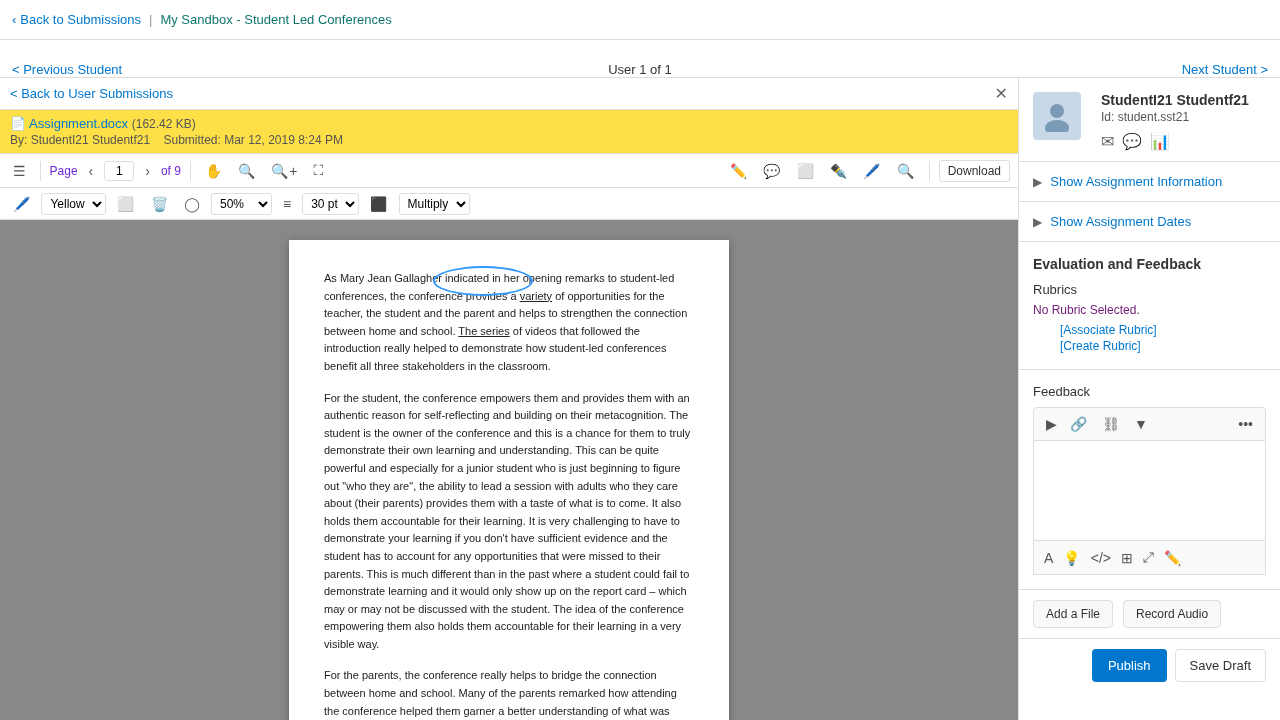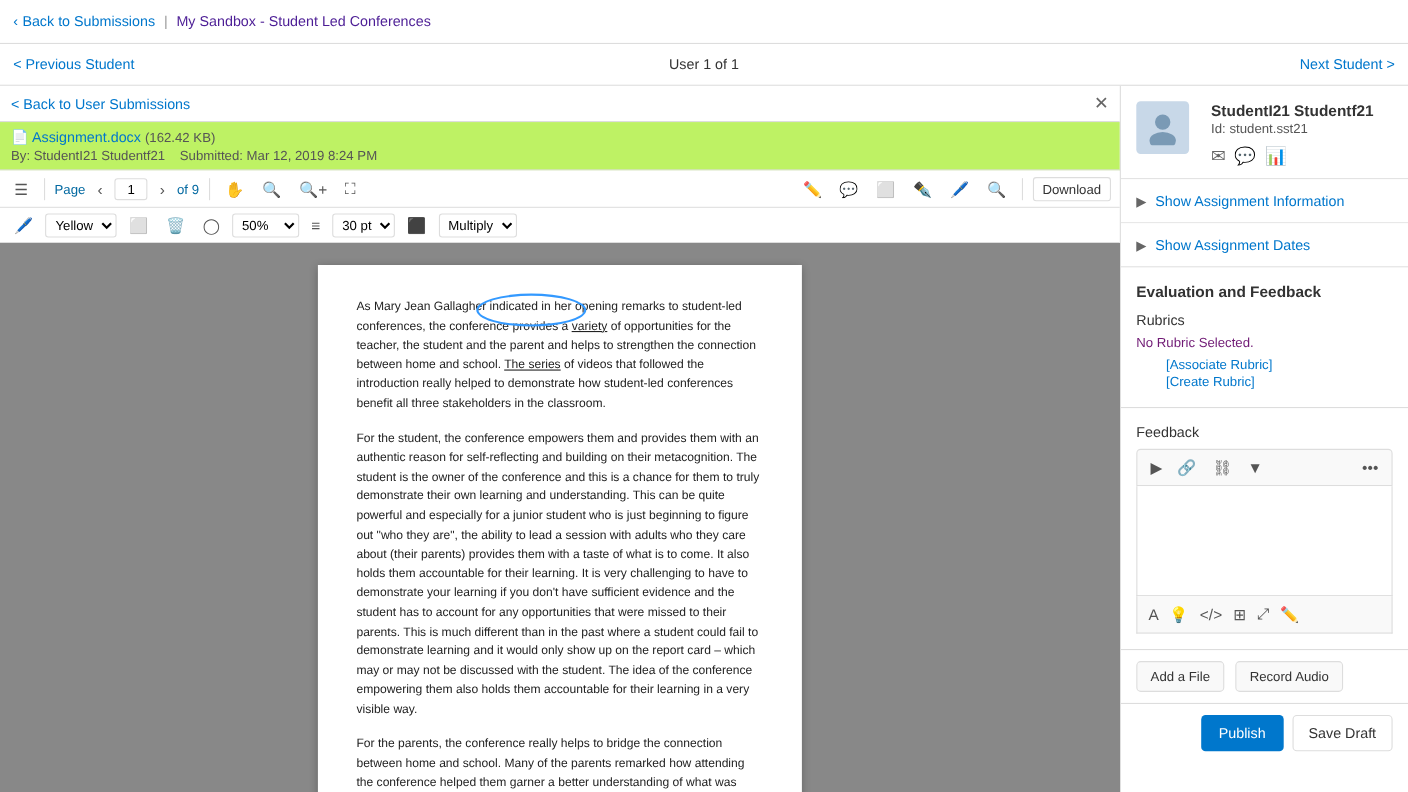--- a/index.html
+++ b/index.html
@@ -18,29 +18,29 @@
     .top-nav .back-link {
       color: #0077cc;
       cursor: pointer;
       font-size: 13px;
       display: flex;
       align-items: center;
       gap: 4px;
       text-decoration: none;
     }
     .top-nav .separator { color: #999; }
-    .top-nav .breadcrumb-title { color: #4c1d95; font-size: 13px; }
+    .top-nav .breadcrumb-title { color: #0f766e; font-size: 13px; }
 
     
     .student-nav {
       height: 38px;
       background: #fff;
       border-bottom: 1px solid #ddd;
       display: flex;
-      align-items: center;
+      align-items: flex-end;
       padding: 0 12px;
       position: relative;
       gap: 15px;
     }
     .student-nav .prev-student, .student-nav .next-student {
       color: #0077cc;
       cursor: pointer;
       font-size: 13px;
       display: flex;
       align-items: center;
@@ -68,21 +68,21 @@
       flex: 1;
       display: flex;
       flex-direction: column;
       background: #e8e8e8;
       position: relative;
       overflow: hidden;
     }
 
     
     .file-info-bar {
-      background: #bef264;
+      background: #fde047;
       border-bottom: 1px solid #ddd;
       padding: 6px 10px;
       display: flex;
       align-items: flex-start;
       justify-content: space-between;
     }
     .file-info-bar .file-left { display: flex; flex-direction: column; gap: 2px; }
     .file-info-bar .file-name { color: #0077cc; font-size: 13px; cursor: pointer; }
     .file-info-bar .file-size { color: #555; font-size: 12px; }
     .file-info-bar .file-meta { color: #555; font-size: 12px; }
@@ -110,21 +110,21 @@
     }
     .toolbar-sep { width: 1px; height: 20px; background: #ddd; margin: 0 3px; }
     .page-input {
       width: 30px;
       border: 1px solid #ddd;
       border-radius: 3px;
       text-align: center;
       font-size: 12px;
       padding: 2px;
     }
-    .toolbar-text { font-size: 12px; color: #0369a1; }
+    .toolbar-text { font-size: 12px; color: #6d28d9; }
     .download-btn {
       background: none;
       border: 1px solid #ddd;
       border-radius: 3px;
       padding: 3px 8px;
       cursor: pointer;
       font-size: 12px;
       color: #333;
     }
 

